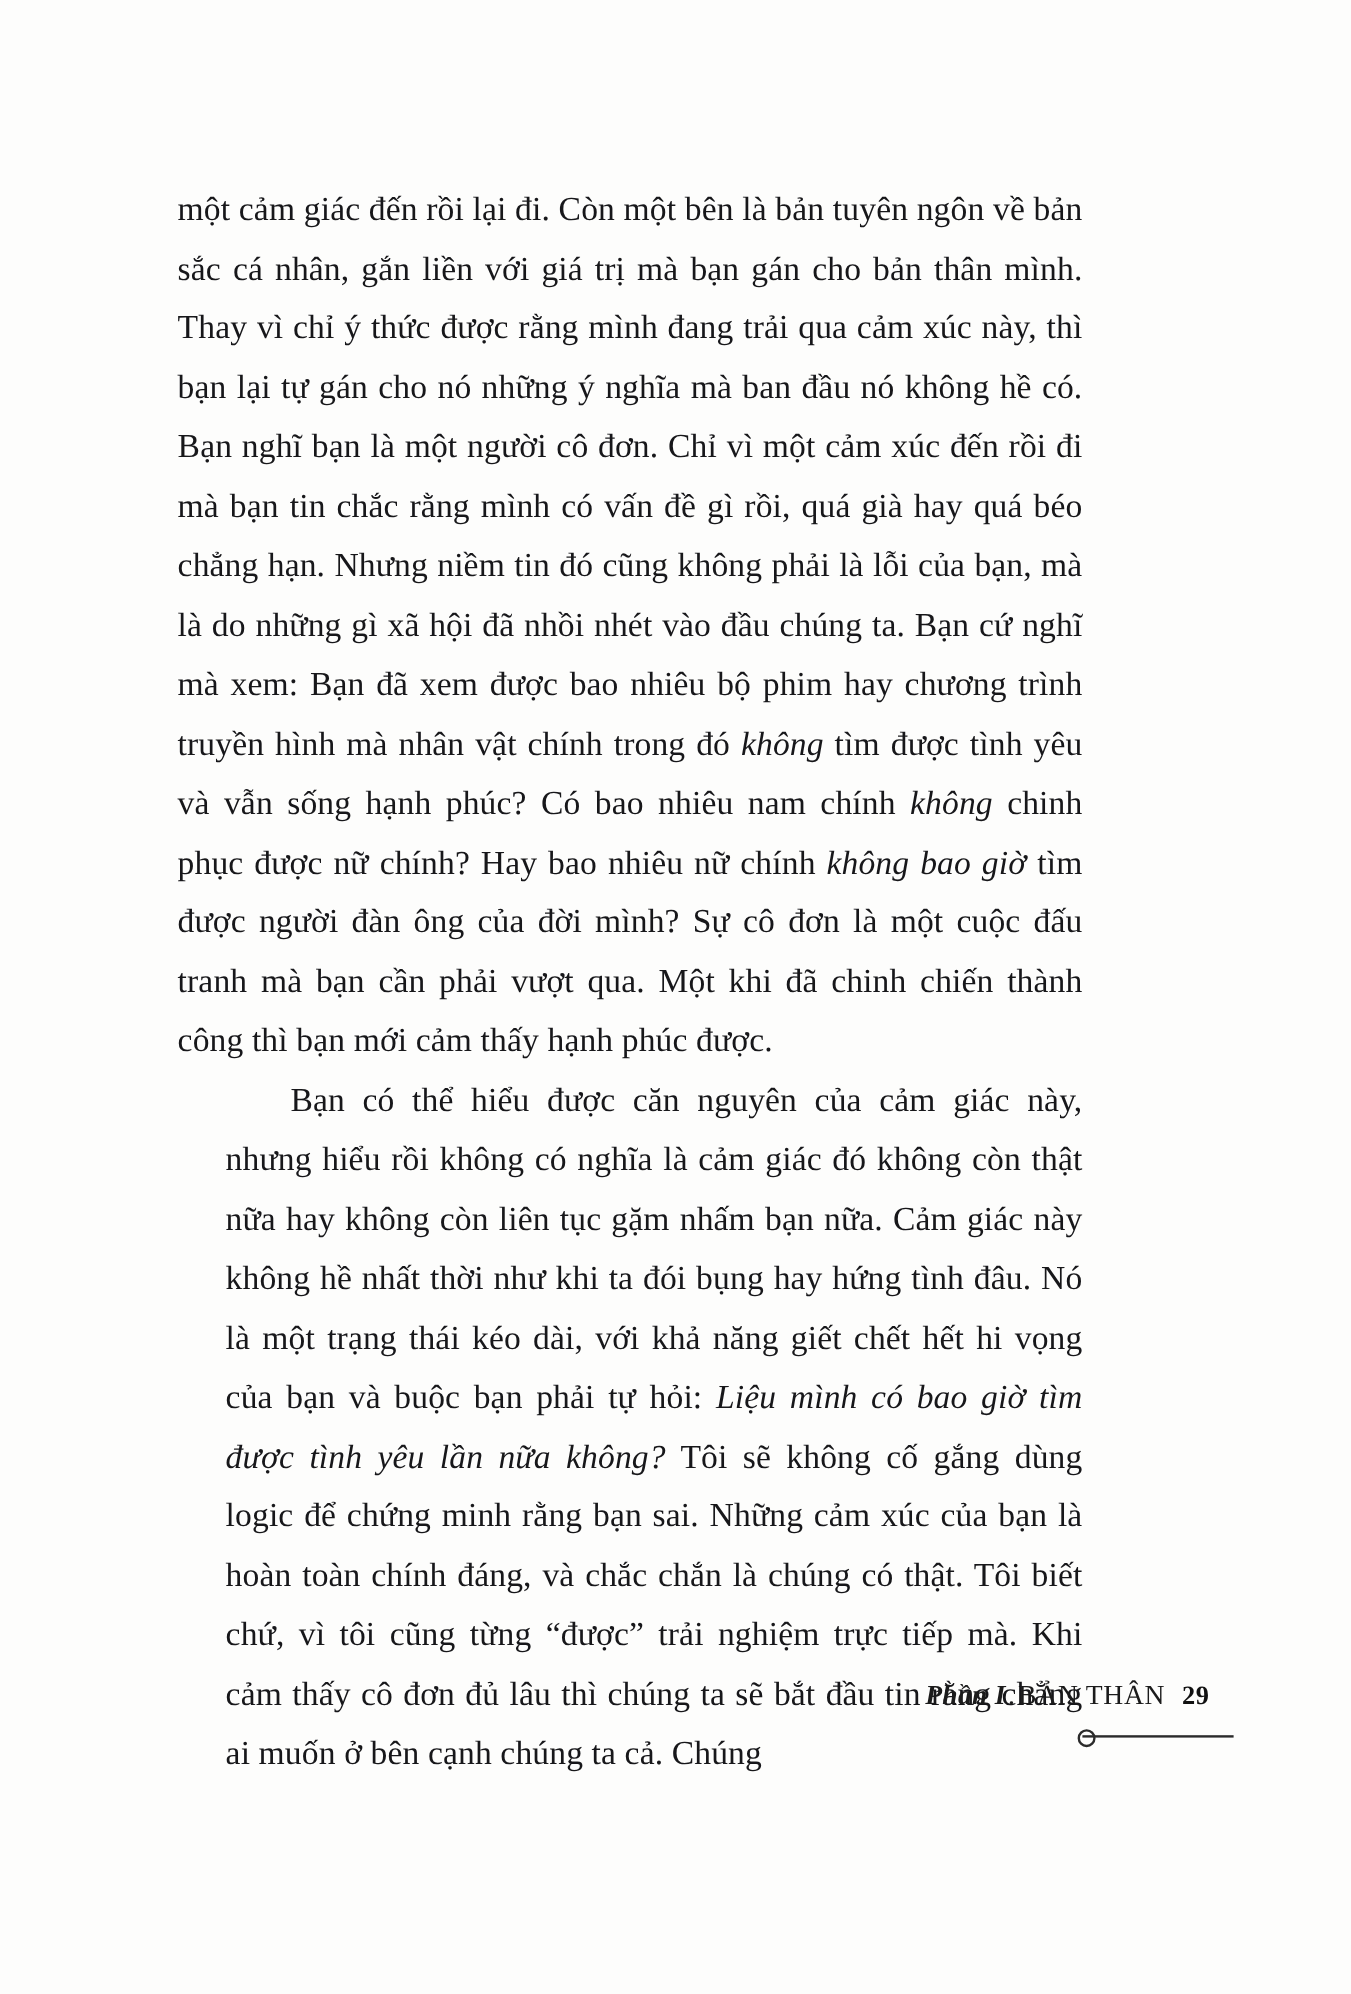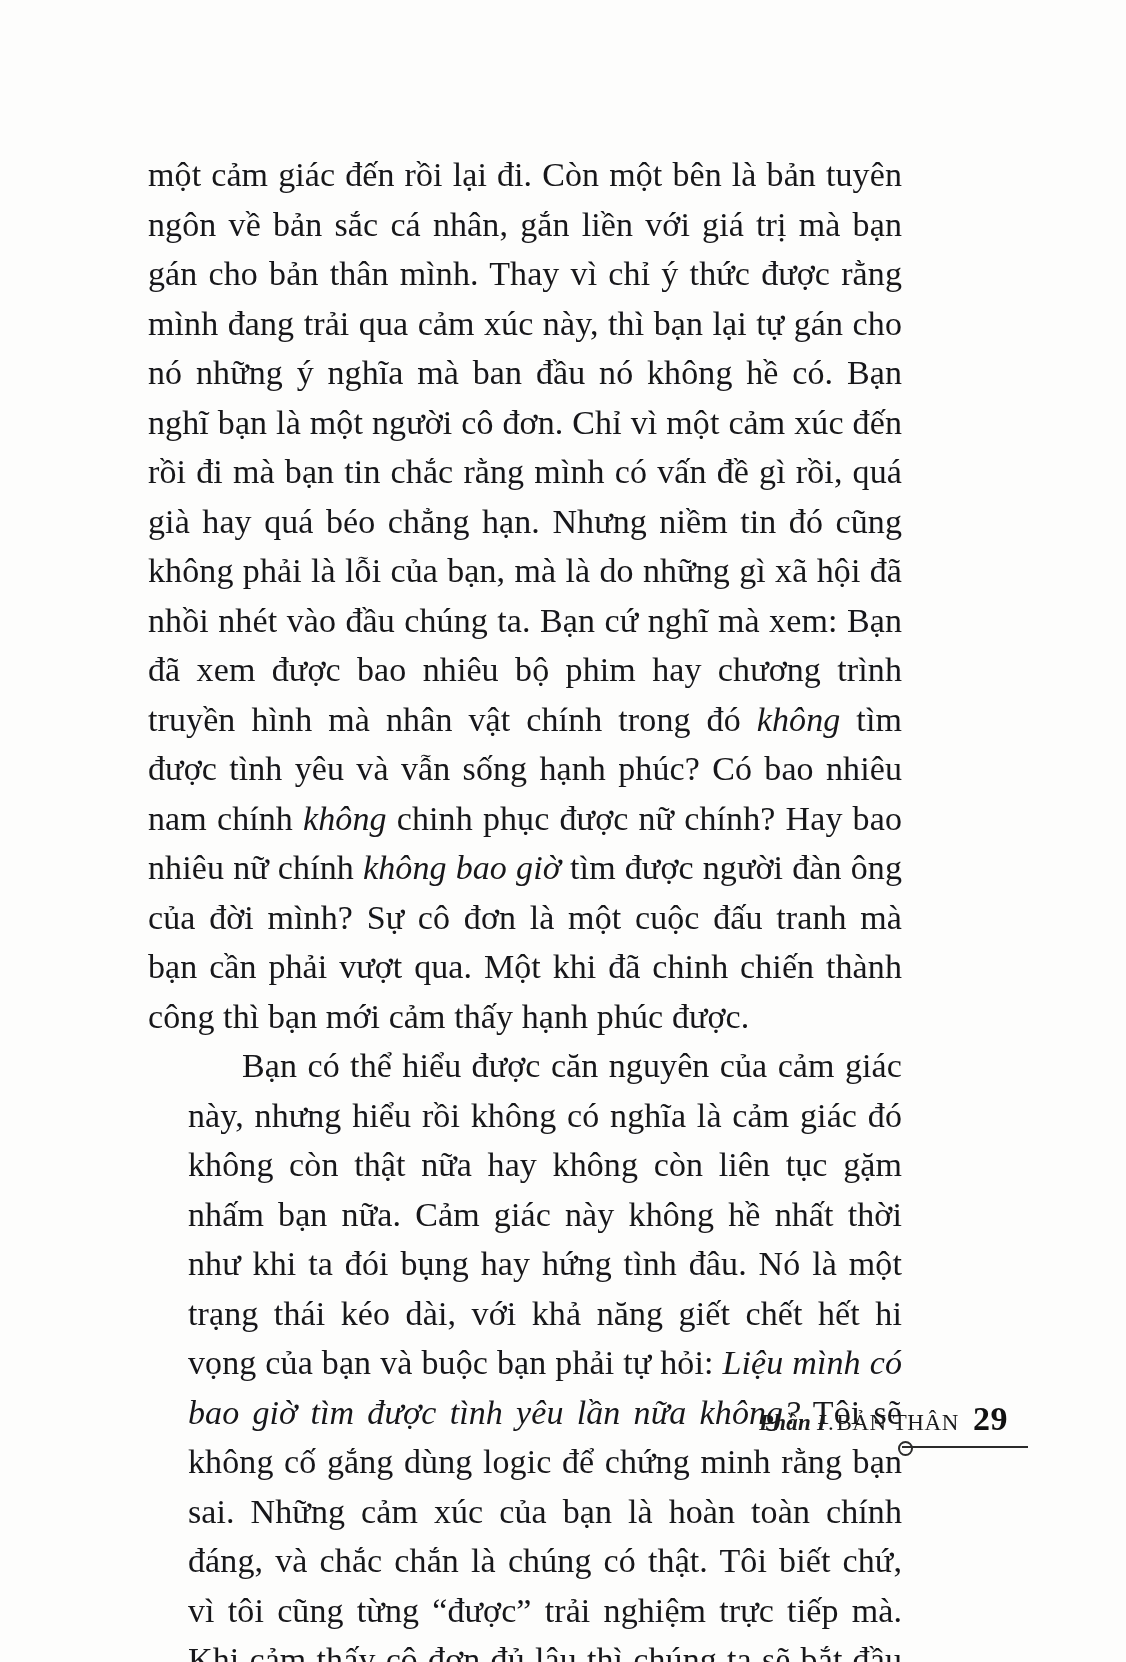--- a/index.html
+++ b/index.html
@@ -27,21 +27,21 @@
 
   .text-column {
     position: absolute;
     left: 148px;
     top: 150px;
     width: 754px;
   }
 
   p.body-par {
     margin: 0;
-    font-size: 34px;
+    font-size: 28px;
     line-height: 49.5px;
     text-align: justify;
     text-justify: inter-word;
     letter-spacing: 0.1px;
     color: #17171a;
   }
 
   p.body-par.indented {
     text-indent: 54px;
     margin-left: 40px;
@@ -85,21 +85,21 @@
     letter-spacing: 0.2px;
   }
 
   .footer-sep {
     display: inline-block;
     padding: 0 2px;
     font-size: 23px;
   }
 
   .footer-pageno {
-    font-size: 34px;
+    font-size: 22px;
     font-weight: 700;
     color: #111;
     letter-spacing: 0.5px;
   }
 
   .footer-rule {
     position: absolute;
     left: 902px;
     top: 1446px;
     width: 126px;

